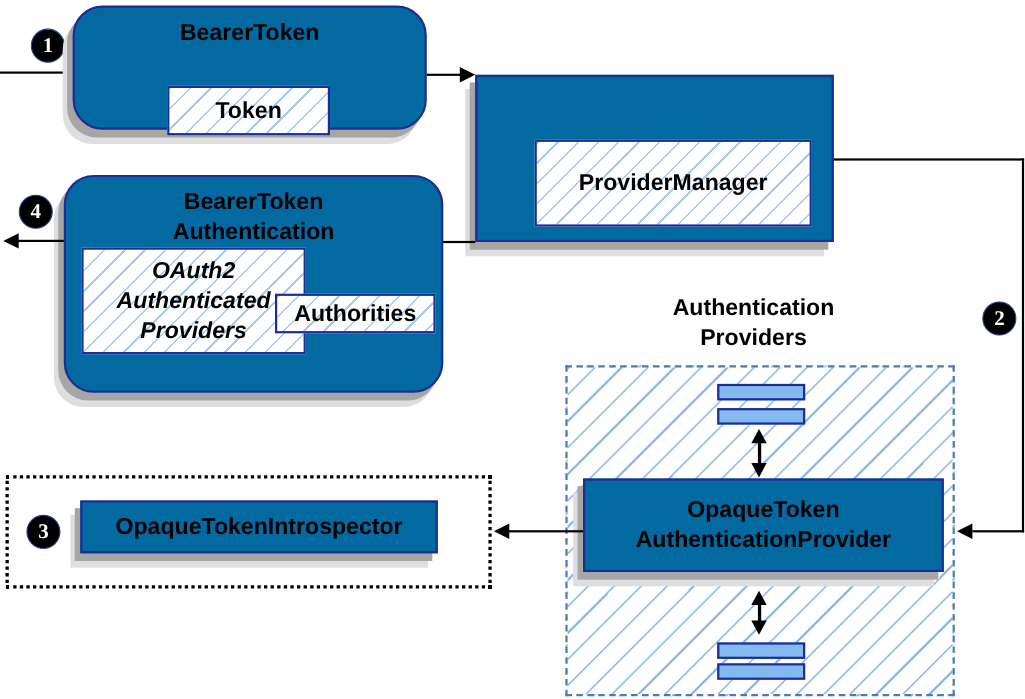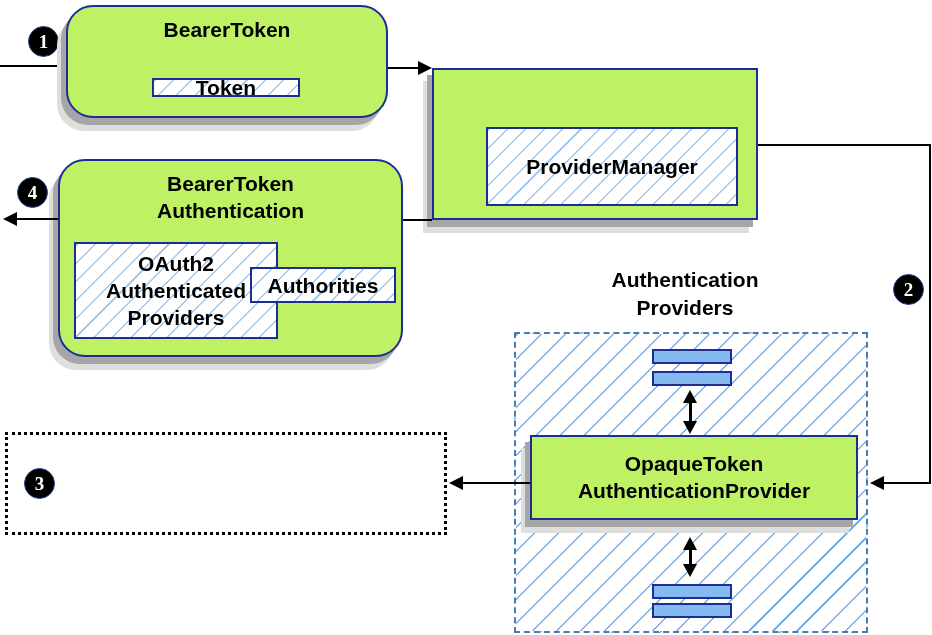--- a/index.html
+++ b/index.html
@@ -3,21 +3,21 @@
 <meta charset="utf-8">
 <style>
   html,body{margin:0;padding:0;background:#ffffff;}
   #canvas{
     position:relative;width:932px;height:635px;background:#ffffff;overflow:hidden;
     font-family:"Liberation Sans",sans-serif;color:#000;
   }
   
   .node{
     position:absolute;box-sizing:border-box;
-    background:#bef264;border:2px solid #1C2D96;
+    background:#0369a1;border:2px solid #1C2D96;
     box-shadow:-5px 7px 0 #A6A6A6,-9px 13px 0 #DEDEDE;
     text-align:center;font-weight:bold;font-size:21px;line-height:27px;
   }
   .rounded{border-radius:27px;}
   
   .chip{
     position:absolute;box-sizing:border-box;
     border:2px solid #1C2D96;
     background-color:#fff;
     background-image:repeating-linear-gradient(135deg,#A8CAEE 0px,#A8CAEE 1.5px,transparent 1.5px,transparent 13px);
@@ -62,40 +62,40 @@
 </head>
 <body>
 
 <div id="canvas">
 
   <div class="step" style="left:28px;top:26px;">1</div>
   <div class="hline" style="left:0;top:65px;width:66px;"></div>
 
   <div class="node rounded" style="left:66px;top:5px;width:322px;height:113px;padding-top:9px;">
     <div class="node-title">BearerToken</div>
-    <div class="chip" style="left:84px;top:71px;width:148px;height:19px;text-align:right;">
+    <div class="chip" style="left:84px;top:71px;width:148px;height:45px;text-align:right;">
       <span>Token</span>
     </div>
   </div>
 
   <div class="hline" style="left:388px;top:67px;width:31px;"></div>
   <div class="ah ah-right" style="left:418px;top:61px;"></div>
 
   <div class="node" style="left:432px;top:68px;width:326px;height:152px;padding-top:19px;">
     <div class="chip" style="left:52px;top:57px;width:252px;height:79px;">
       <span>ProviderManager</span>
     </div>
   </div>
 
   <div class="hline" style="left:398px;top:219px;width:34px;"></div>
 
   <div class="node rounded" style="left:58px;top:159px;width:345px;height:198px;padding-top:9px;">
     <div class="node-title">BearerToken</div>
     <div class="node-title">Authentication</div>
-    <div class="chip" style="left:14px;top:81px;width:204px;height:97px;">
+    <div class="chip" style="left:14px;top:64px;width:204px;height:97px;font-style:italic;">
       <span>OAuth2</span>
       <span>Authenticated</span>
       <span>Providers</span>
     </div>
     <div class="chip" style="left:190px;top:106px;width:146px;height:36px;">
       <span>Authorities</span>
     </div>
   </div>
 
   <div class="step" style="left:17px;top:177px;">4</div>
@@ -130,17 +130,20 @@
   <div class="ah ah-up" style="left:683px;top:537px;"></div>
   <div class="vthick" style="left:689px;top:547px;height:20px;"></div>
   <div class="ah ah-down" style="left:683px;top:564px;"></div>
 
   <div class="bar" style="left:652px;top:584px;"></div>
   <div class="bar" style="left:652px;top:603px;"></div>
 
   <div class="group-dotted" style="left:5px;top:432px;width:442px;height:103px;"></div>
   <div class="step" style="left:24px;top:468px;">3</div>
 
+  <div class="node" style="left:73px;top:455px;width:325px;height:48px;">
+    <div class="node-title" style="line-height:44px;">OpaqueTokenIntrospector</div>
+  </div>
 
   <div class="hline" style="left:462px;top:482px;width:68px;"></div>
   <div class="ah ah-left" style="left:449px;top:476px;"></div>
 
 </div>
 
 </body></html>

